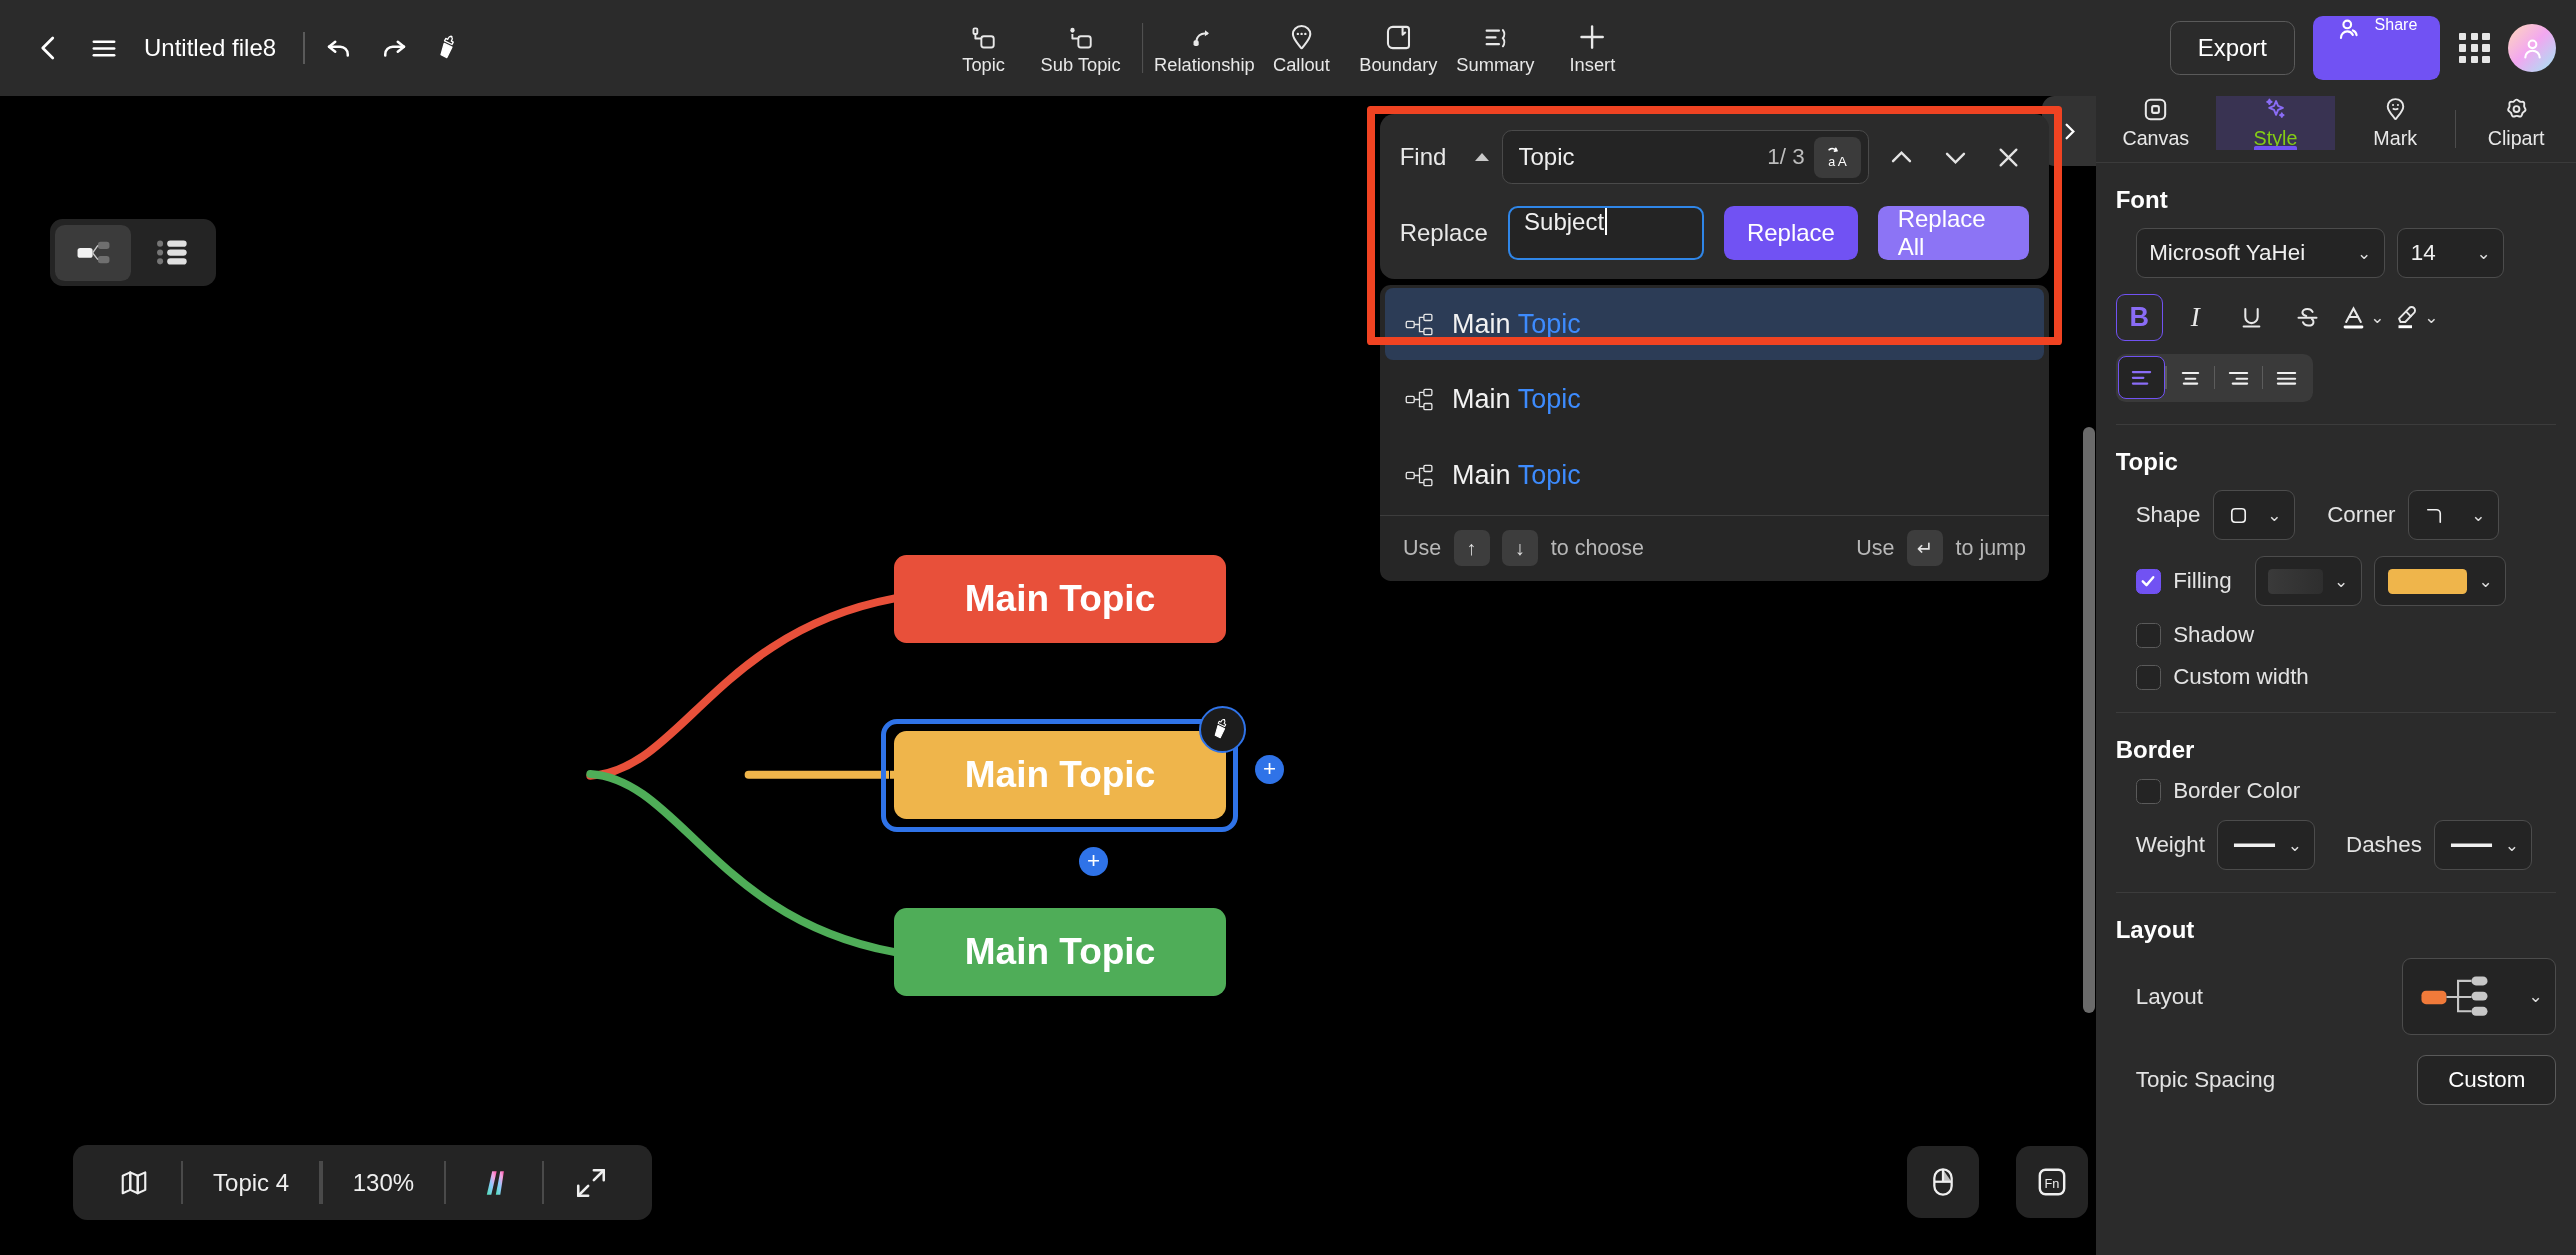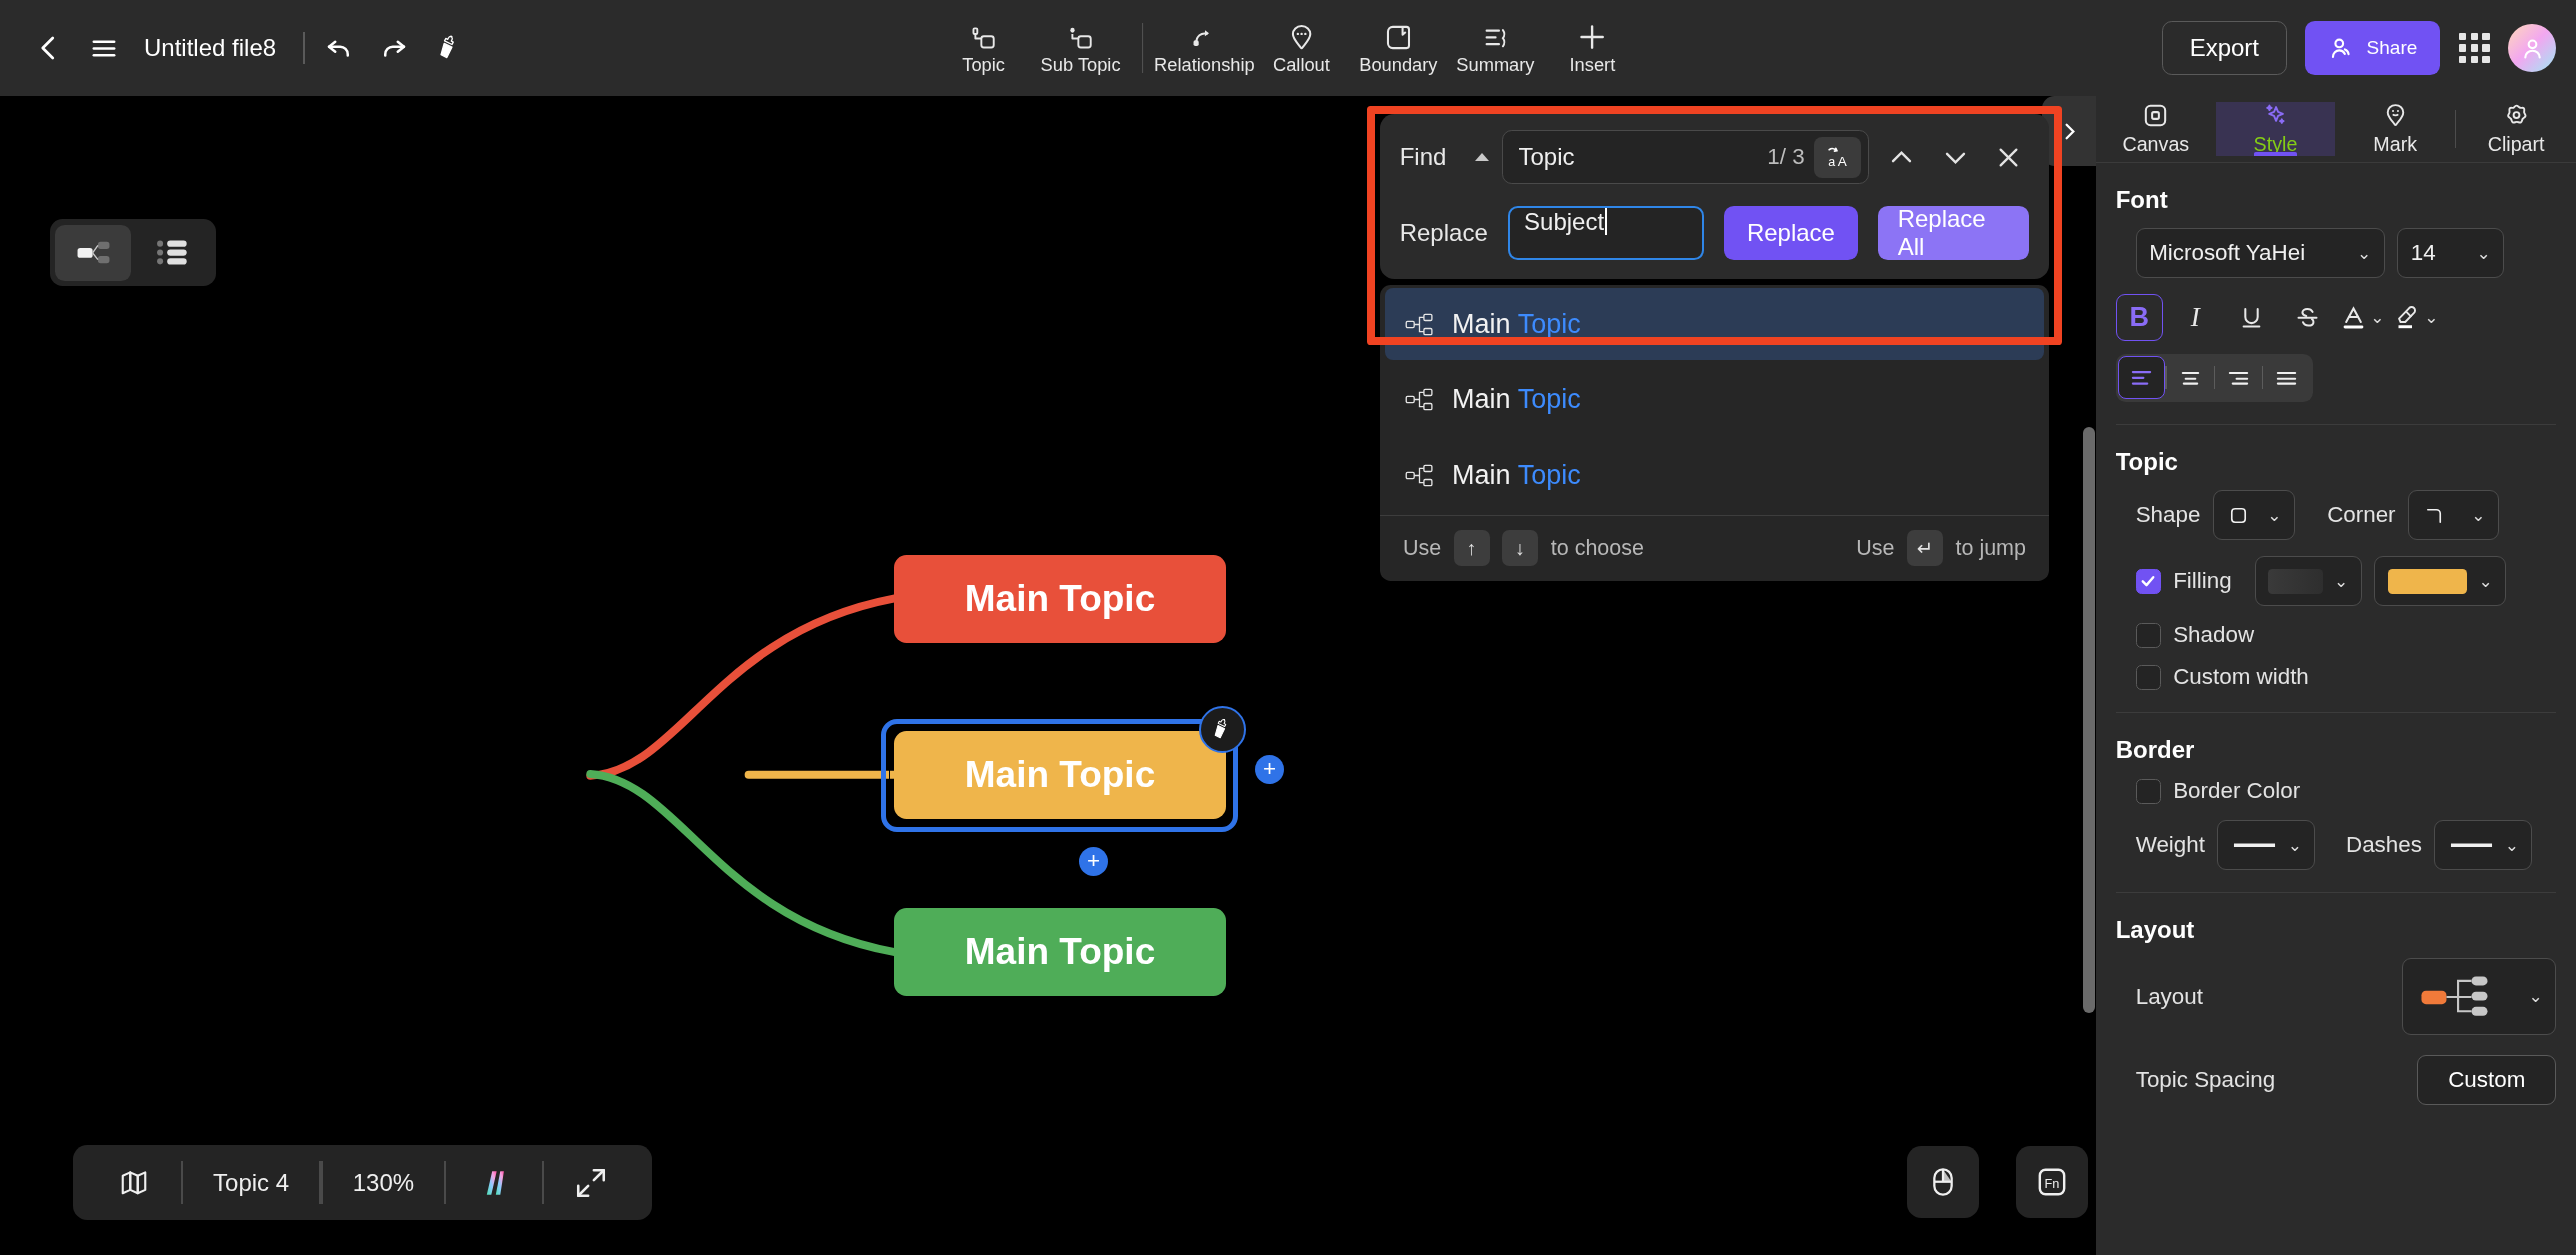--- a/index.html
+++ b/index.html
@@ -42,22 +42,22 @@
   .tb-right{
     position:absolute; right:19.7px; top:0; height:96px;
     display:flex; align-items:center; gap:18px;
   }
   .btn-export{
     height:54px; padding:0 27px; border-radius:9.8px;
     border:1.3px solid #5a5a5a; background:transparent; color:#fff;
     font-size:24px; display:flex;align-items:center; cursor:pointer;
   }
   .btn-share{
-    height:54px; padding:0 23px; border-radius:9.8px; background:#7152f3;
-    color:#fff; font-size:19px; display:flex;align-items:center; gap:11.6px; cursor:pointer;
+    height:64px; padding:0 23px; border-radius:9.8px; background:#7152f3;
+    color:#fff; font-size:16px; display:flex;gap:11.6px; cursor:pointer;
   }
   .grid-icon{ width:32px;height:32px; display:grid; grid-template-columns:repeat(3,7.2px);
     grid-template-rows:repeat(3,7.2px); gap:4.5px; align-content:center; justify-content:center; cursor:pointer;}
   .grid-icon i{ background:#e6e6e6; display:block; width:7.2px;height:7.2px; border-radius:0.9px;}
   .avatar{
     width:48px;height:48px;border-radius:50%;
     background:linear-gradient(135deg,#ffd9b8 0%,#f2a7f0 48%,#9fe8f5 100%);
     display:flex;align-items:center;justify-content:center;cursor:pointer;
   }
 
@@ -183,21 +183,21 @@
 
   
   .rpanel{
     position:absolute; right:0; top:96px; width:480px; height:1160px; background:#2b2b2b;
   }
   .collapse-btn{
     position:absolute; left:-54px; top:0px; width:54px; height:70px;
     background:#333; border-radius:12.5px 0 0 12.5px; display:flex;align-items:center;justify-content:center;
     color:#fff; cursor:pointer;
   }
-  .rtabs{ display:flex; height:67px; align-items:center; border-bottom:0.9px solid #3b3b3b;}
+  .rtabs{ display:flex; height:67px; align-items:flex-start; border-bottom:0.9px solid #3b3b3b;}
   .rtab{
     flex:1; display:flex; flex-direction:column; align-items:center; justify-content:center; gap:3.6px;
     cursor:pointer; position:relative; color:#e8e8e8; font-size:19.7px;
   }
   .rtab.active{ background:#393352; color:#84cc16; }
   .rtab.active::after{
     content:""; position:absolute; bottom:0; left:32%; width:36%; height:3.6px; background:#7152f3;
     border-radius:1.8px 1.8px 0 0;
   }
   .rtab-sep{ width:1.3px;height:38px;background:#4d4d4d;align-self:center;}

